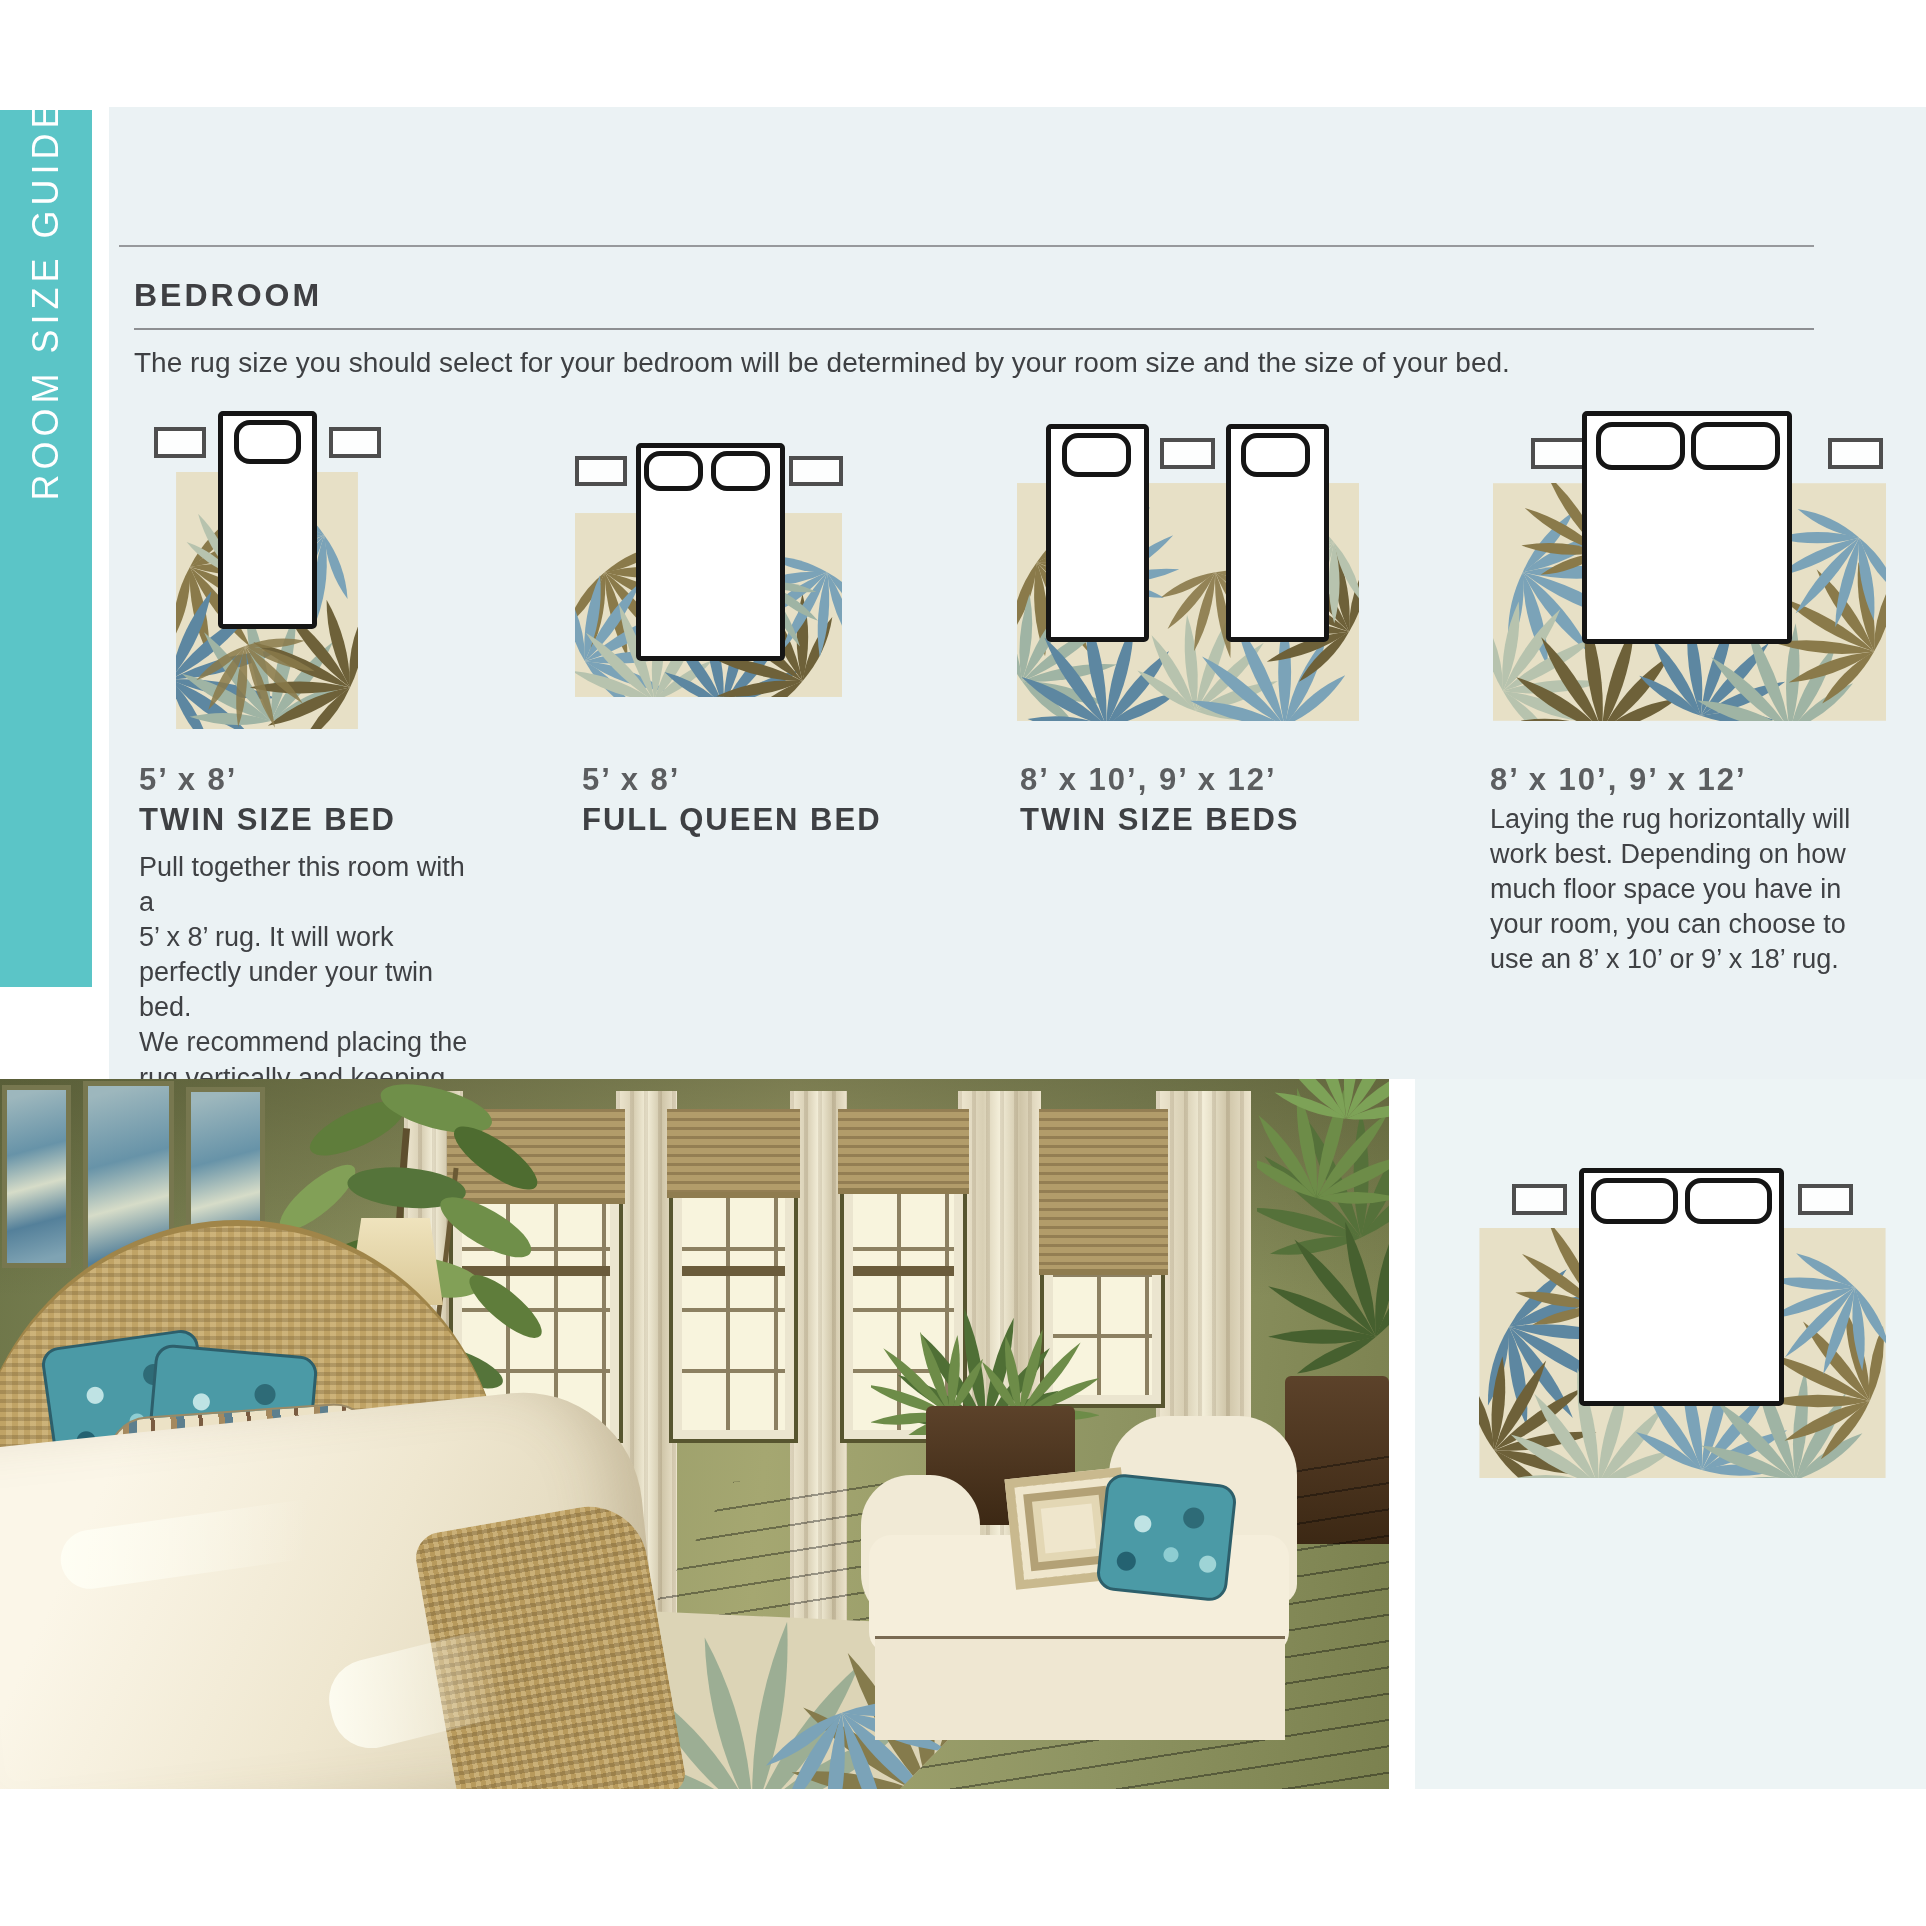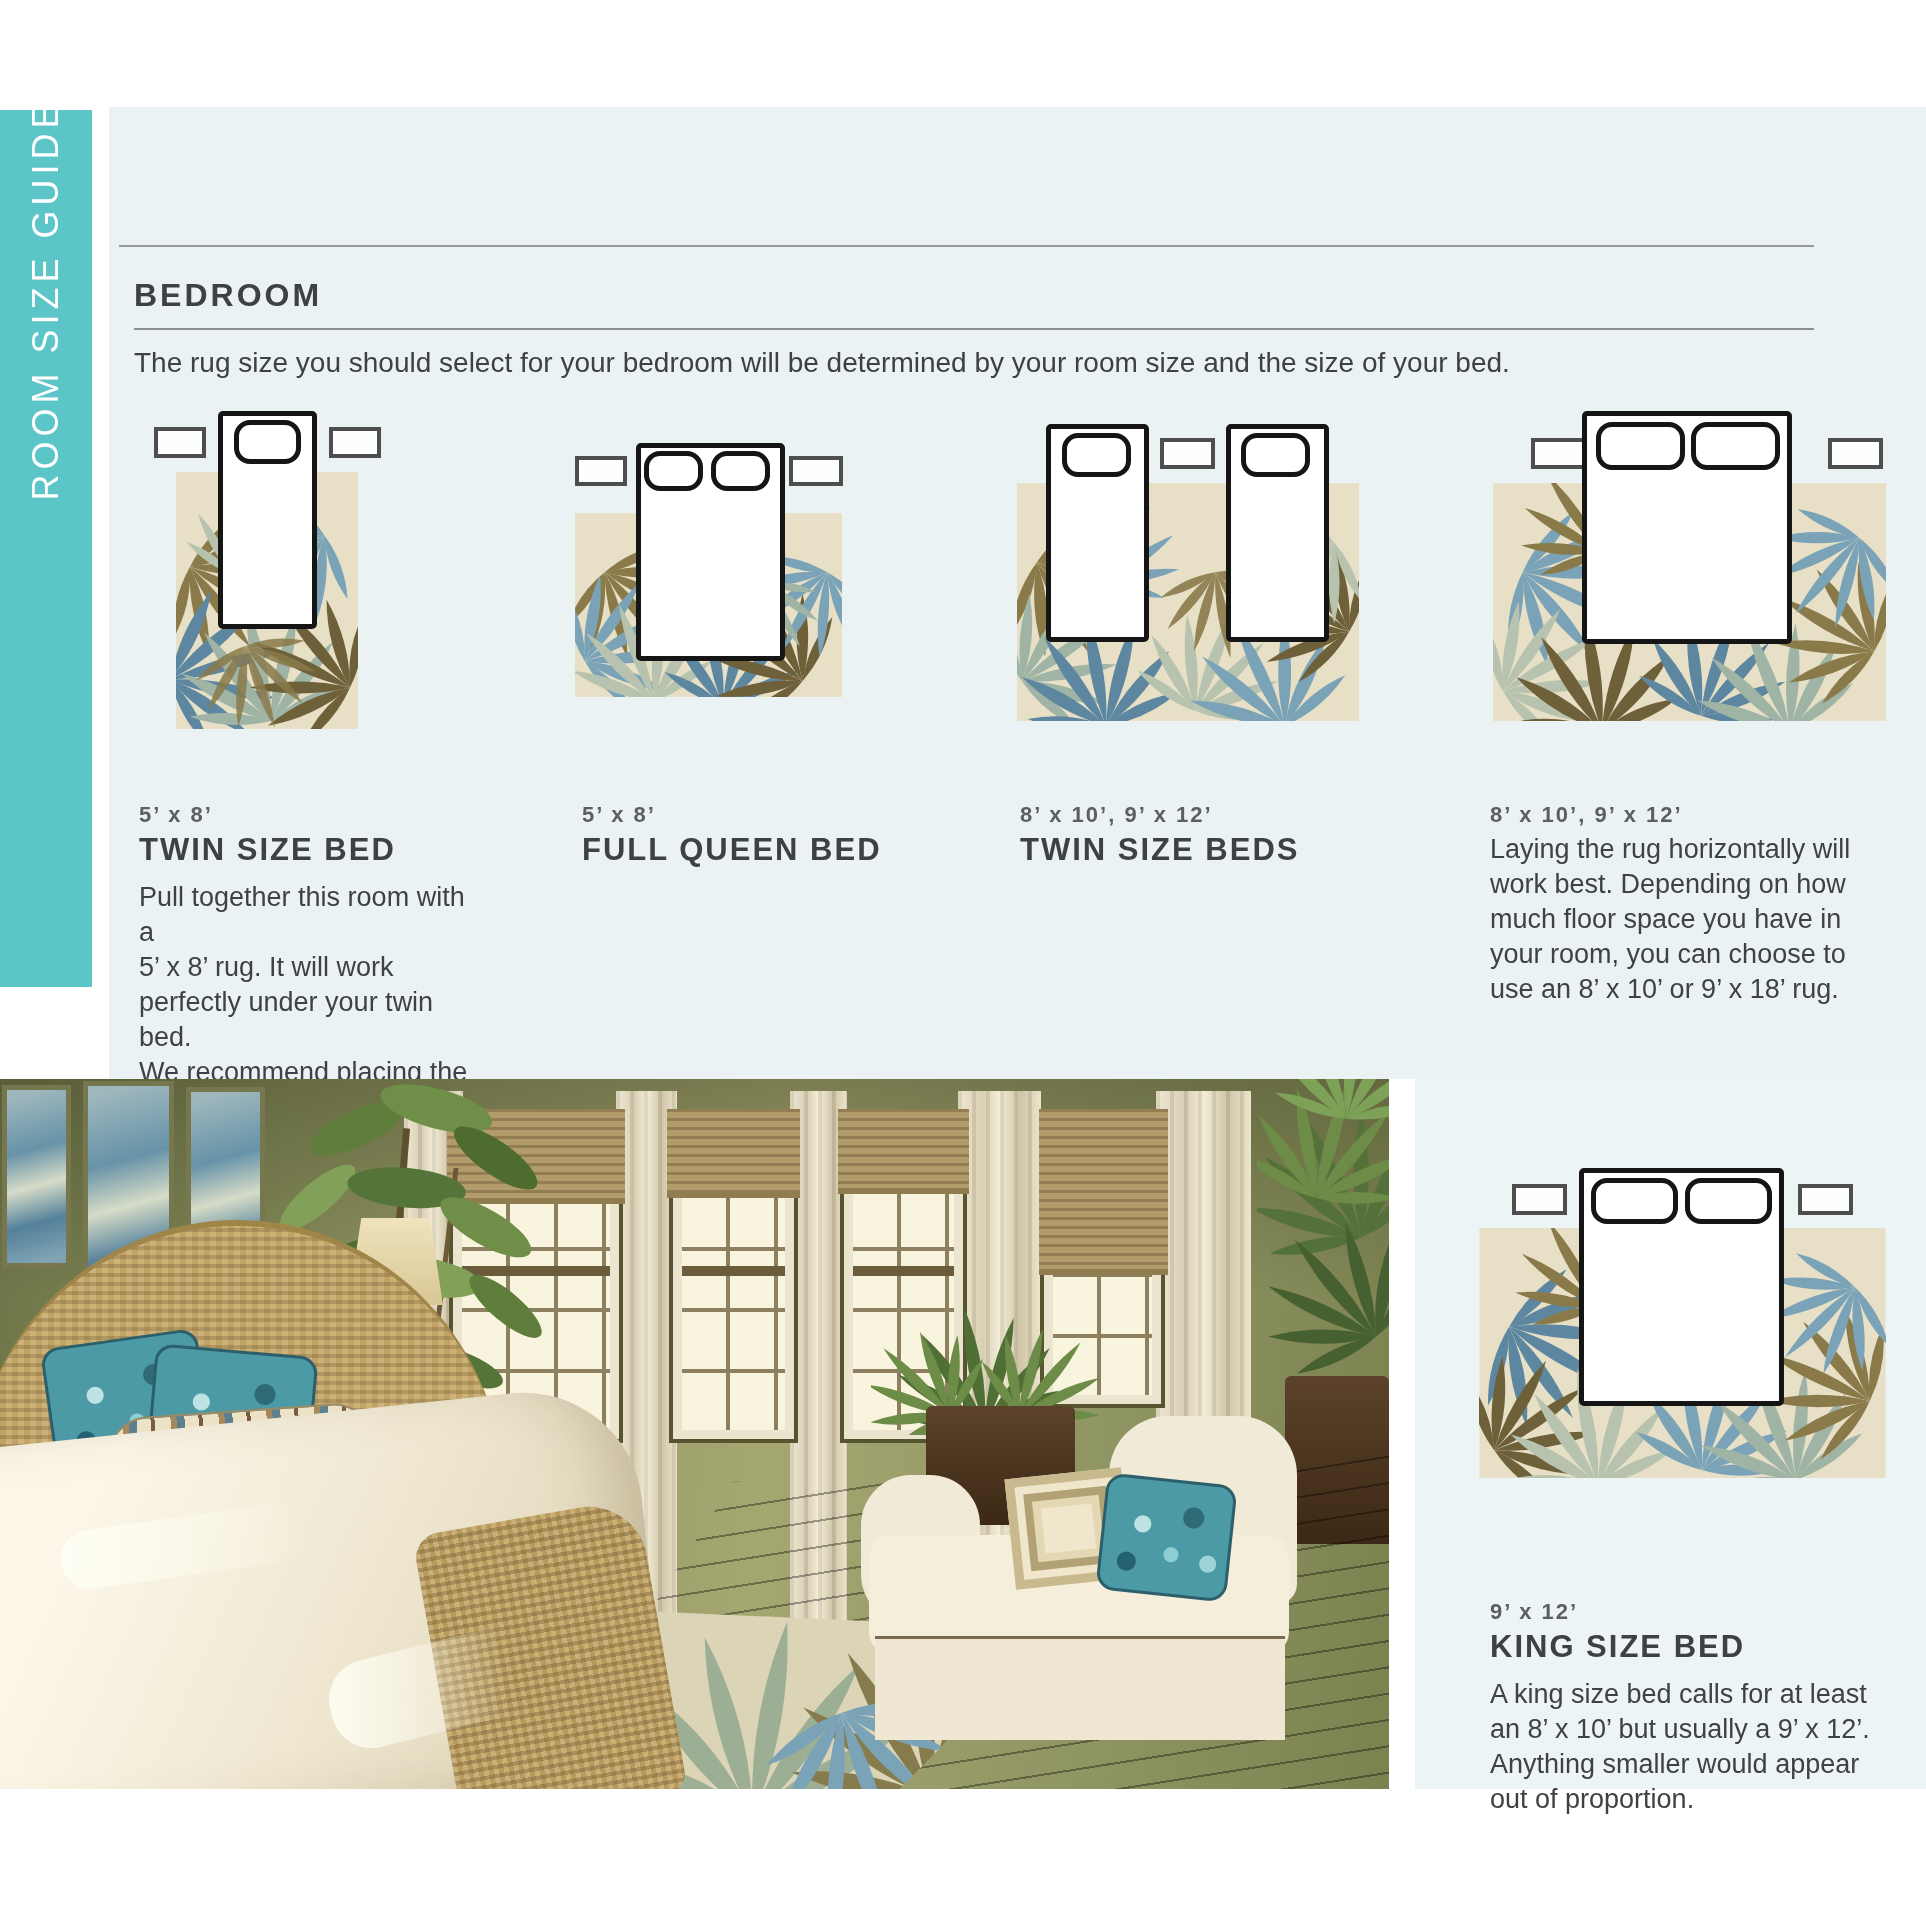--- a/index.html
+++ b/index.html
@@ -27,21 +27,21 @@
   .intro{left:134px;top:347px;color:#3e4043;font-size:28px;}
 
   
   .bed{position:absolute;background:#ffffff;border:5px solid #151515;border-radius:5px;box-sizing:border-box;}
   .pillow{position:absolute;background:#ffffff;border:5px solid #151515;border-radius:16px;box-sizing:border-box;}
   .stand{position:absolute;background:#fdfefe;border:4px solid #4e4e4e;box-sizing:border-box;}
   .rug{position:absolute;}
 
   
   .guide-col{position:absolute;}
-  .g-size{font-size:22px;font-weight:bold;color:#5c5e60;letter-spacing:2px;margin-bottom:4px;margin-top:40px;}
+  .g-size{font-size:31px;font-weight:bold;color:#5c5e60;letter-spacing:2px;margin-bottom:4px;}
   .g-bed{font-size:31px;font-weight:bold;color:#3e4043;letter-spacing:2px;margin-bottom:12px;}
   .g-desc{font-size:27px;color:#3f4144;line-height:1.3;white-space:pre-line;}
 
   
   .photo{left:0;top:1079px;width:1389px;height:710px;overflow:hidden;background:#8d9260;}
   .wall{left:0;top:0;width:1389px;height:710px;
         background:linear-gradient(95deg,#6e7649 0%,#8d9260 28%,#a5a771 55%,#8f9563 78%,#7b814f 100%);}
   .wall-shade{left:0;top:0;width:1389px;height:218px;
         background:linear-gradient(180deg,rgba(55,55,28,.38),rgba(55,55,28,0));}
   .art{background:linear-gradient(165deg,#9db7bd 5%,#6793a8 35%,#d6dcc8 55%,#54809a 75%,#7fa3b3 95%);
@@ -220,28 +220,20 @@
     <div class="g-bed">TWIN SIZE BEDS</div>
   </div>
   <div class="guide-col" style="left:1490px;top:762px;width:436px">
     <div class="g-size">8’ x 10’, 9’ x 12’</div>
     <div class="g-desc">Laying the rug horizontally will
 work best. Depending on how
 much floor space you have in
 your room, you can choose to
 use an 8’ x 10’ or 9’ x 18’ rug.</div>
   </div>
-  <div class="guide-col" style="left:1490px;top:1559px;width:436px">
-    <div class="g-size">9’ x 12’</div>
-    <div class="g-bed">KING SIZE BED</div>
-    <div class="g-desc">A king size bed calls for at least
-an 8’ x 10’ but usually a 9’ x 12’.
-Anything smaller would appear
-out of proportion.</div>
-  </div>
 
   <div class="abs photo">
     <div class="abs wall"></div>
     <div class="abs wall-shade"></div>
 
     <div class="abs art" style="left:2px;top:6px;width:69px;height:183px"></div>
     <div class="abs art" style="left:83px;top:2px;width:91px;height:226px"></div>
     <div class="abs art" style="left:186px;top:8px;width:79px;height:206px"></div>
 
     <div class="abs curtain" style="left:404px;top:12px;width:59px;height:540px"></div>

